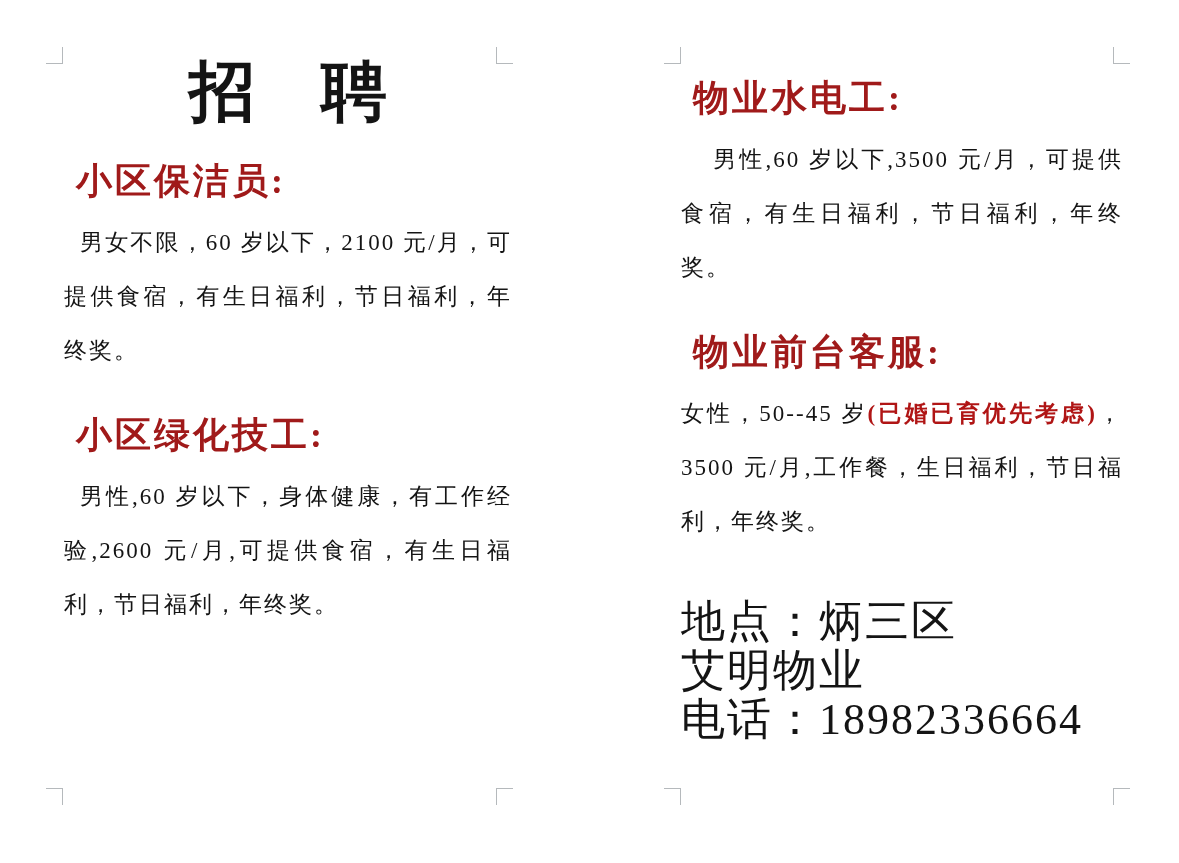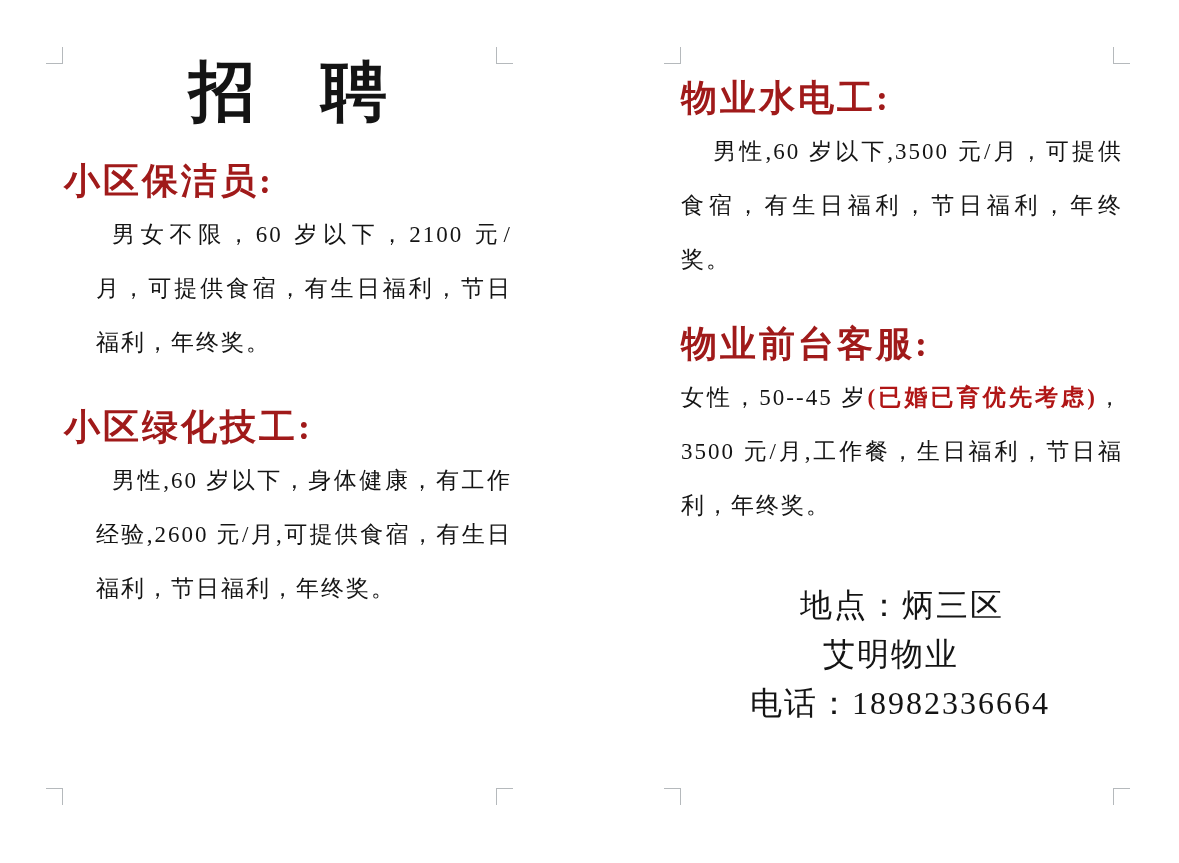--- a/index.html
+++ b/index.html
@@ -35,46 +35,46 @@
     margin:14px 0 30px 0;
     font-size:66px; font-weight:bold;
     line-height:72px;
     text-align:center;
     white-space:pre;
     color:var(--body-text);
   }
 
   .job{ margin:0 0 34px 0; }
   .job-heading{
-    margin:0;
+    margin:12px;
     font-size:36px; font-weight:bold;
     line-height:46px;
     letter-spacing:3px;
     color:var(--heading-red);
   }
   .job-body{
     margin:4px 0 0 0;
     font-size:23px;
     line-height:54px;
     letter-spacing:2px;
     text-align:justify;
     text-justify:inter-character;
     color:var(--body-text);
   }
-  .indent-1{ text-indent:0.7em;margin-left:32px; }
+  .indent-1{ text-indent:0.7em; }
   .indent-2{ text-indent:1.4em; }
   .no-indent{ text-indent:0; }
   .red-note{ color:var(--inline-red); font-weight:bold; }
 
   .col-right .job:first-child{ margin-top:33px; }
 
   .contact{
     margin-top:48px;
-    text-align:center;
-    font-size:32px;
+    text-align:left;
+    font-size:44px;
     line-height:49px;
     letter-spacing:2px;
     color:var(--body-text);
   }
   .contact-company{ padding-right:22px; }
   .contact-phone{ padding-right:4px; }
 </style>
 </head>
 <body>
 

